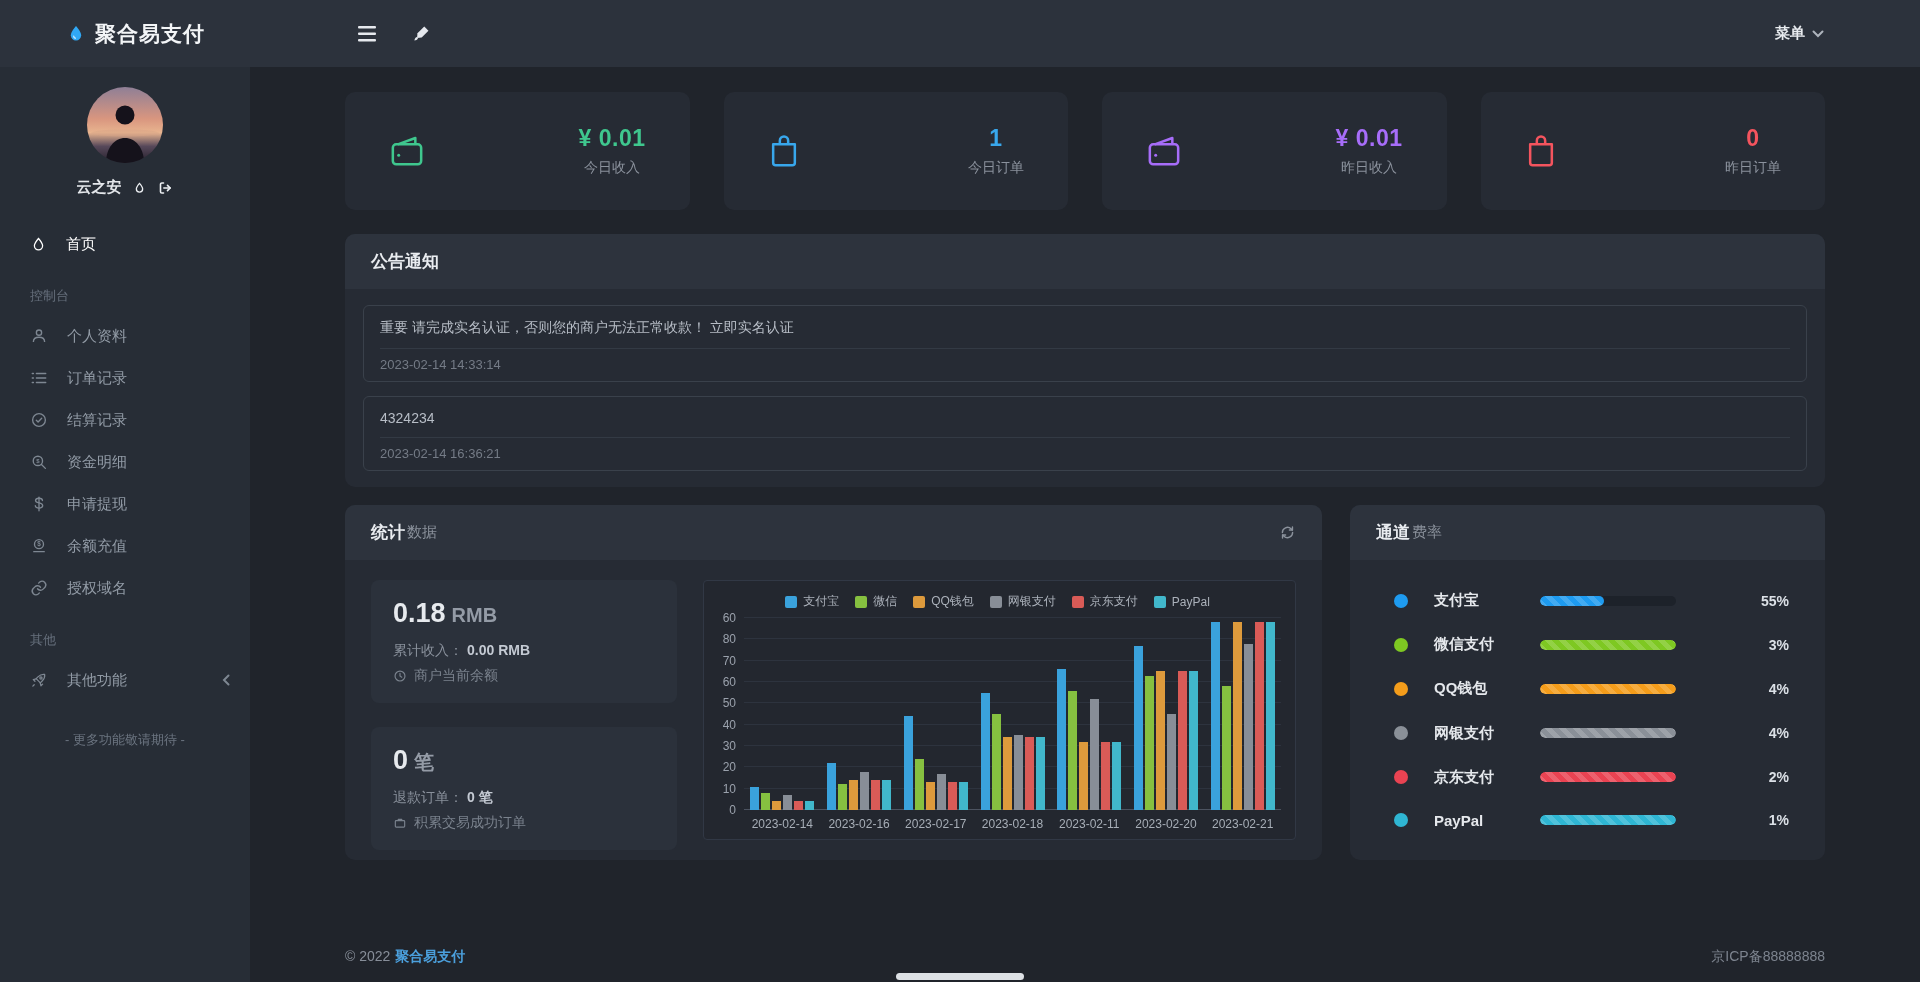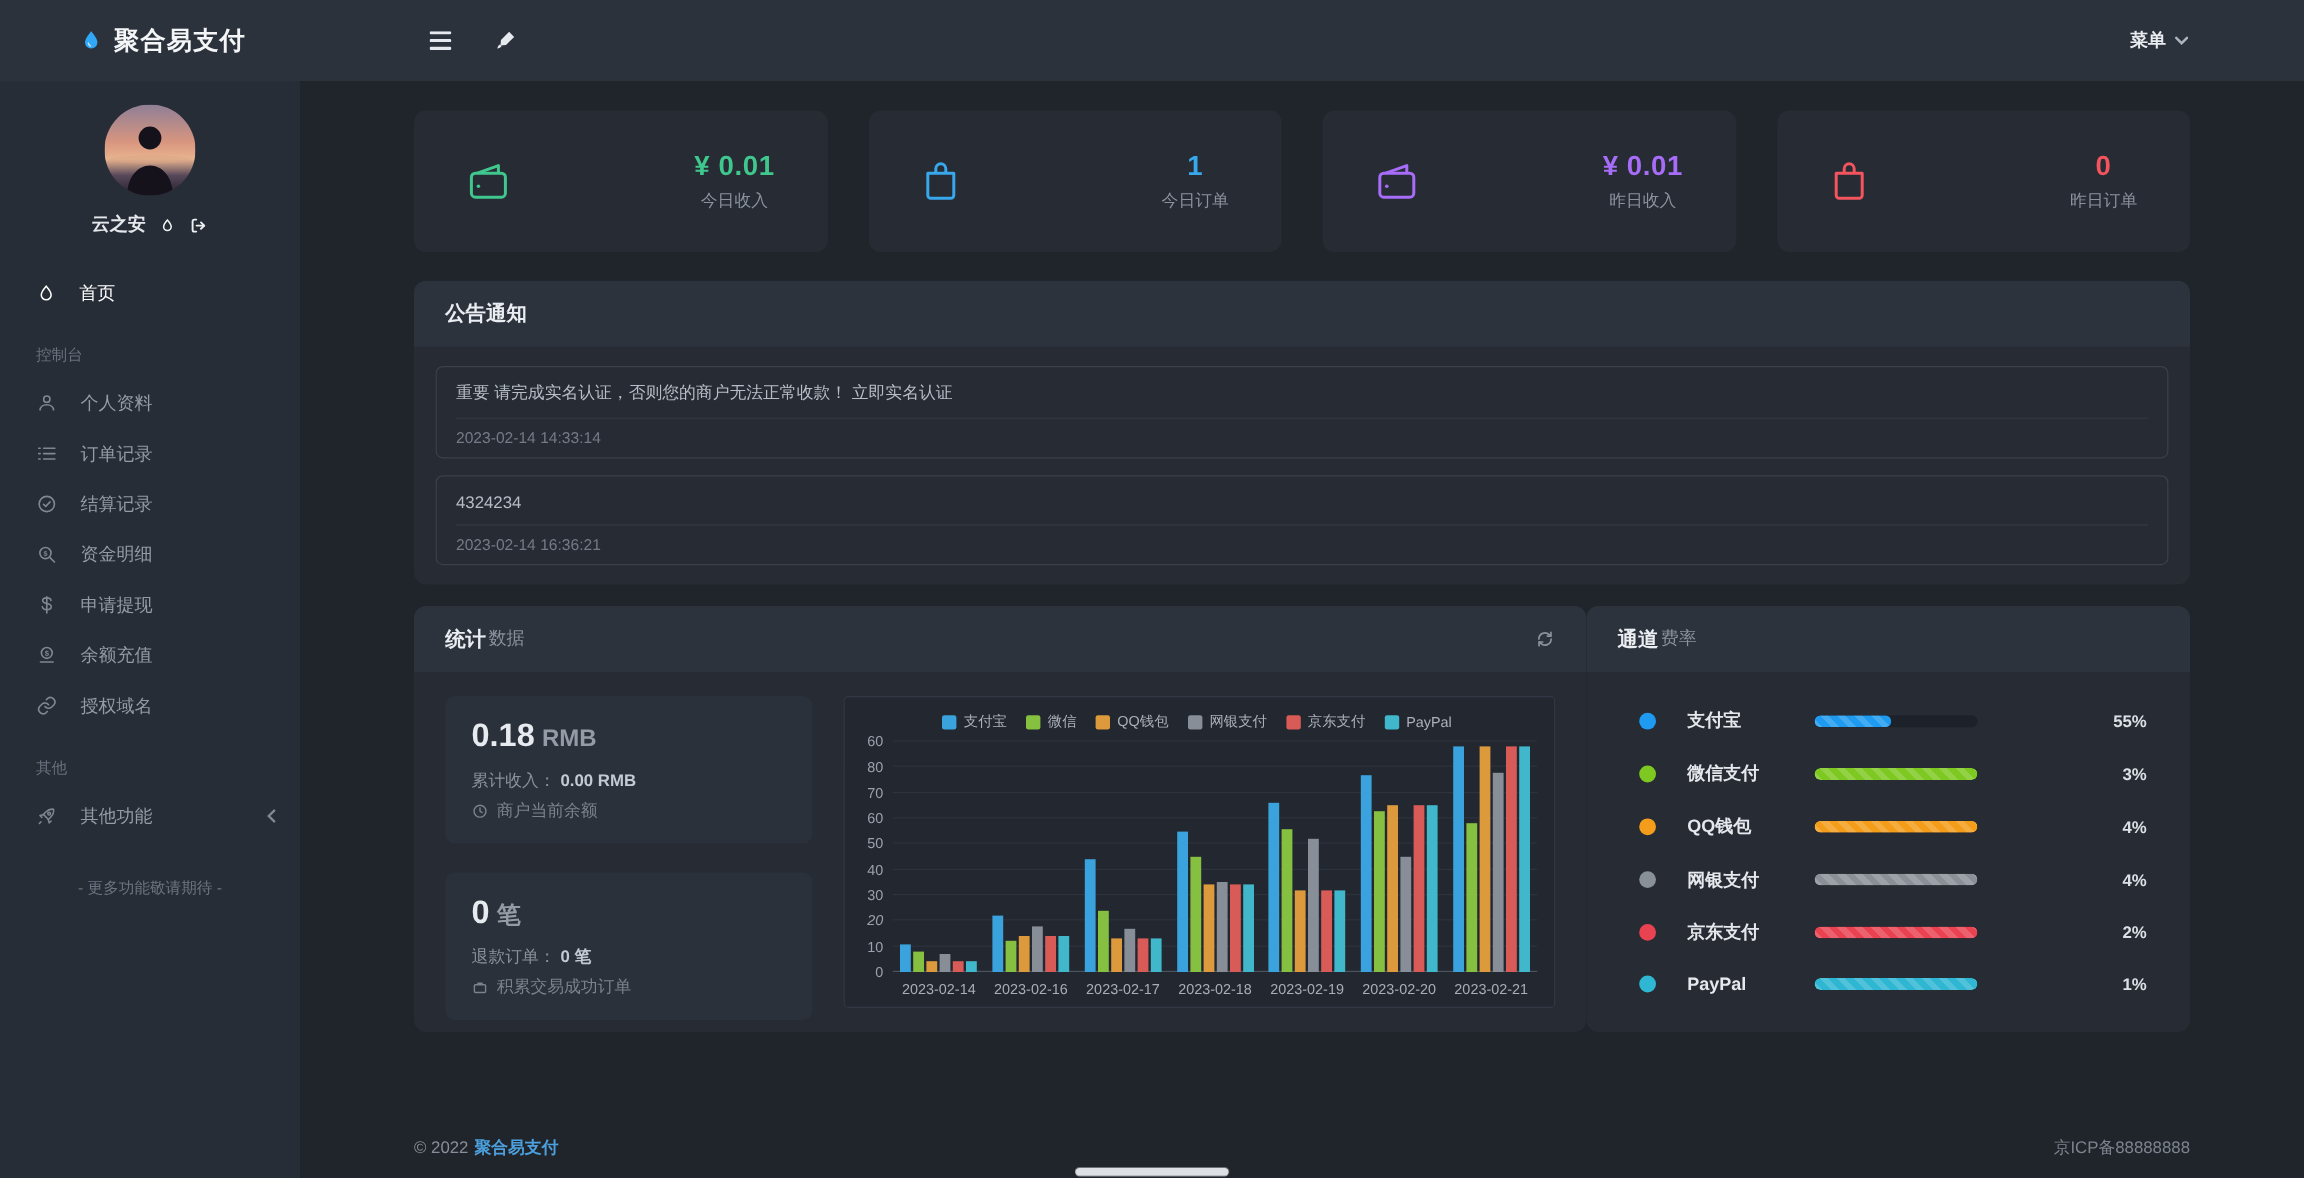--- a/index.html
+++ b/index.html
@@ -49,21 +49,21 @@
   .panel-title-light { font-size:15px; color:#8b929c; margin-left:2px; }
   .panel-header .refresh { margin-left:auto; color:#8b929c; cursor:pointer; }
 
   .announce-panel { margin-top:24px; }
   .announce-body { padding:16px 18px; display:flex; flex-direction:column; gap:14px; }
   .ann-item { border:1px solid #3a414b; border-radius:6px; padding:13px 16px 9px 16px; }
   .ann-title { font-size:14px; color:#b7bdc6; }
   .ann-divider { height:1px; background:#333a44; margin:11px 0 8px 0; }
   .ann-time { font-size:13px; color:#747b86; }
 
-  .two-col { display:flex; margin-top:18px; }
+  .two-col { display:flex; gap:28px; margin-top:18px; }
   .stats-panel { width:977px; flex:none; }
   .rates-panel { flex:1; }
 
   .stats-body { display:flex; gap:26px; padding:20px 26px; height:300px; }
   .stats-left { width:306px; flex:none; display:flex; flex-direction:column; gap:24px; }
   .stat-box { background:#2b313b; border-radius:8px; padding:18px 22px; flex:1; }
   .big-val { font-size:27px; font-weight:bold; color:#e7eaee;margin-top:12px; }
   .big-unit { font-size:20px; font-weight:bold; color:#949ba6; margin-left:6px; }
   .box-line1 { margin-top:13px; font-size:14px; color:#8a919c; }
   .box-line1 b { color:#c4cad3; margin-left:4px; }
@@ -423,21 +423,21 @@
               </div>
               <div class="lg-item">
                 <div class="lg-sw" style="background: rgb(65, 183, 203);"></div>
                 <div class="lg-tx">PayPal</div>
               </div>
             </div>
           <div class="plot-wrap">
             <div class="ylabels">
                 <div class="ylab" style="bottom: 0%;">0</div>
                 <div class="ylab" style="bottom: 11.1111%;">10</div>
-                <div class="ylab" style="bottom: 22.2222%; font-style: italic;">20</div>
+                <div class="ylab" style="bottom: 22.2222%;">20</div>
                 <div class="ylab" style="bottom: 33.3333%;">30</div>
                 <div class="ylab" style="bottom: 44.4444%;">40</div>
                 <div class="ylab" style="bottom: 55.5556%;">50</div>
                 <div class="ylab" style="bottom: 66.6667%;">60</div>
                 <div class="ylab" style="bottom: 77.7778%;">70</div>
                 <div class="ylab" style="bottom: 88.8889%;">80</div>
                 <div class="ylab" style="bottom: 100%;">60</div>
               </div>
             <div class="plot">
               <div class="gridline axis" style="bottom: 0%;"></div>
@@ -508,21 +508,21 @@
                     <div class="bar" style="height: 97.7778%; background: rgb(65, 183, 203);"></div>
                   </div>
                 </div>
             </div>
           </div>
           <div class="xlabels">
               <div class="xlab">2023-02-14</div>
               <div class="xlab">2023-02-16</div>
               <div class="xlab">2023-02-17</div>
               <div class="xlab">2023-02-18</div>
-              <div class="xlab">2023-02-19</div>
+              <div class="xlab">2023-02-11</div>
               <div class="xlab">2023-02-20</div>
               <div class="xlab">2023-02-21</div>
             </div>
         </div>
       </div>
     </section>
 
     <section class="panel rates-panel">
       <div class="panel-header">
         <span class="panel-title-strong">通道</span>

